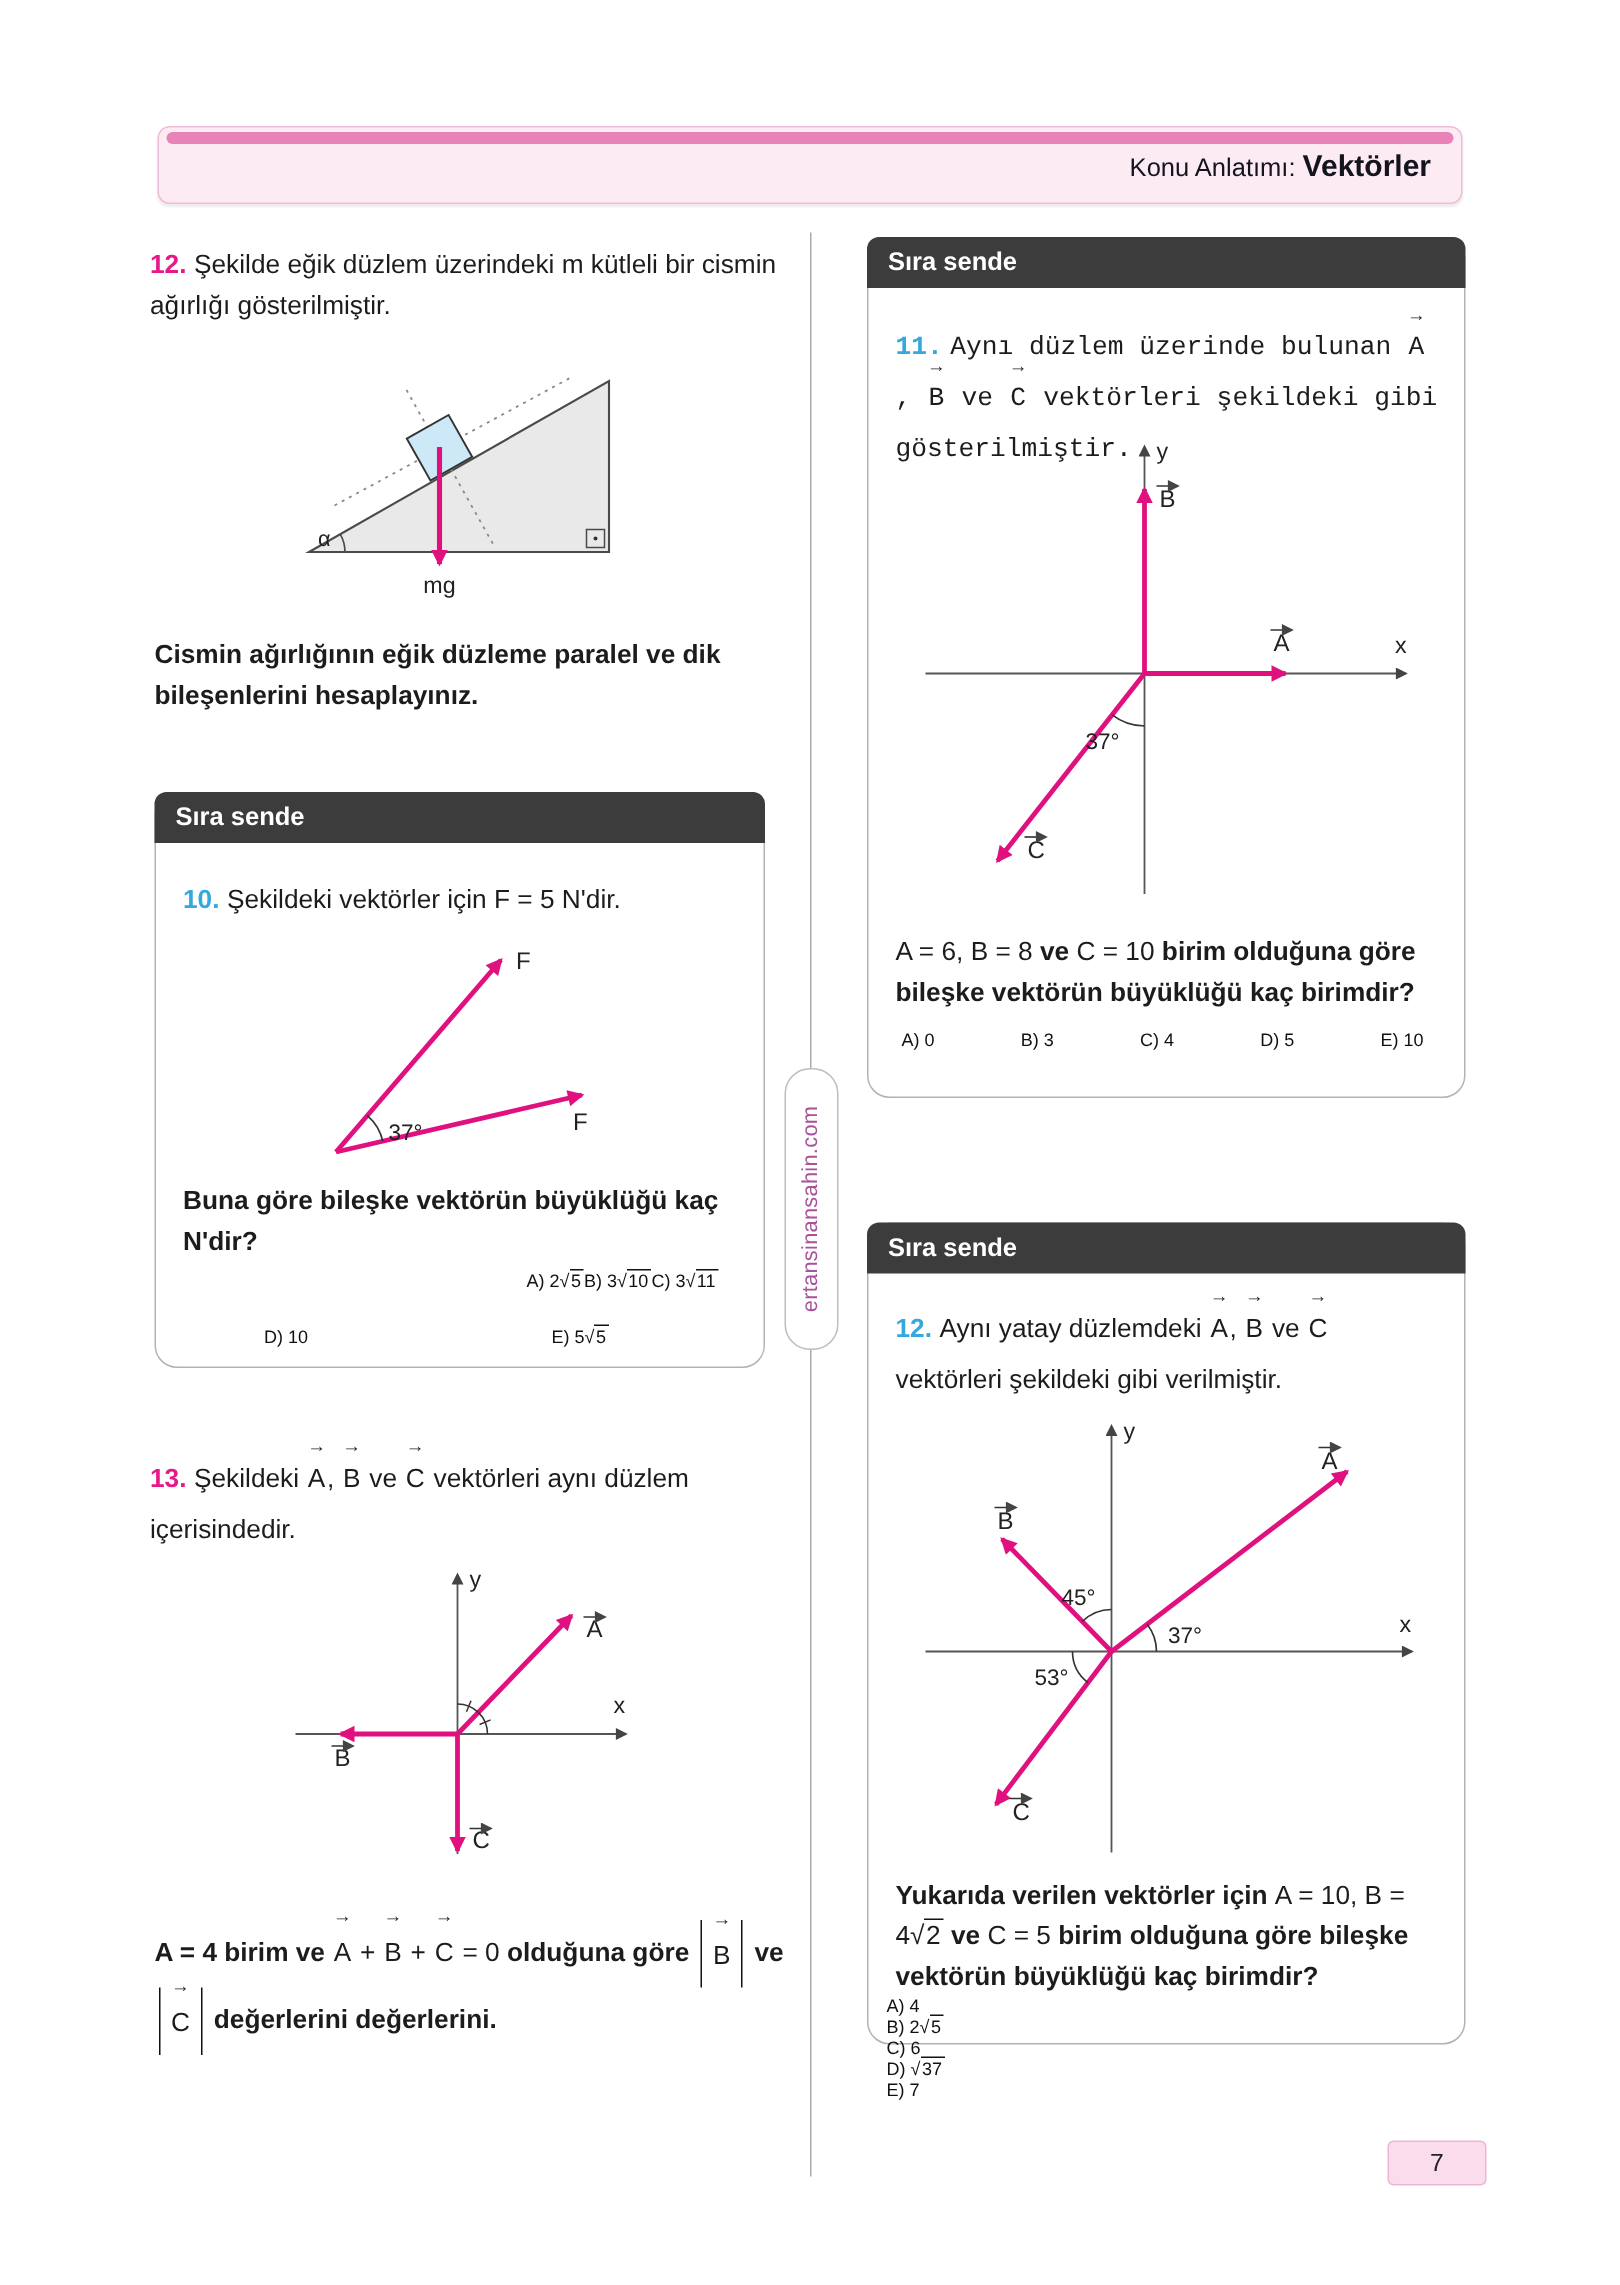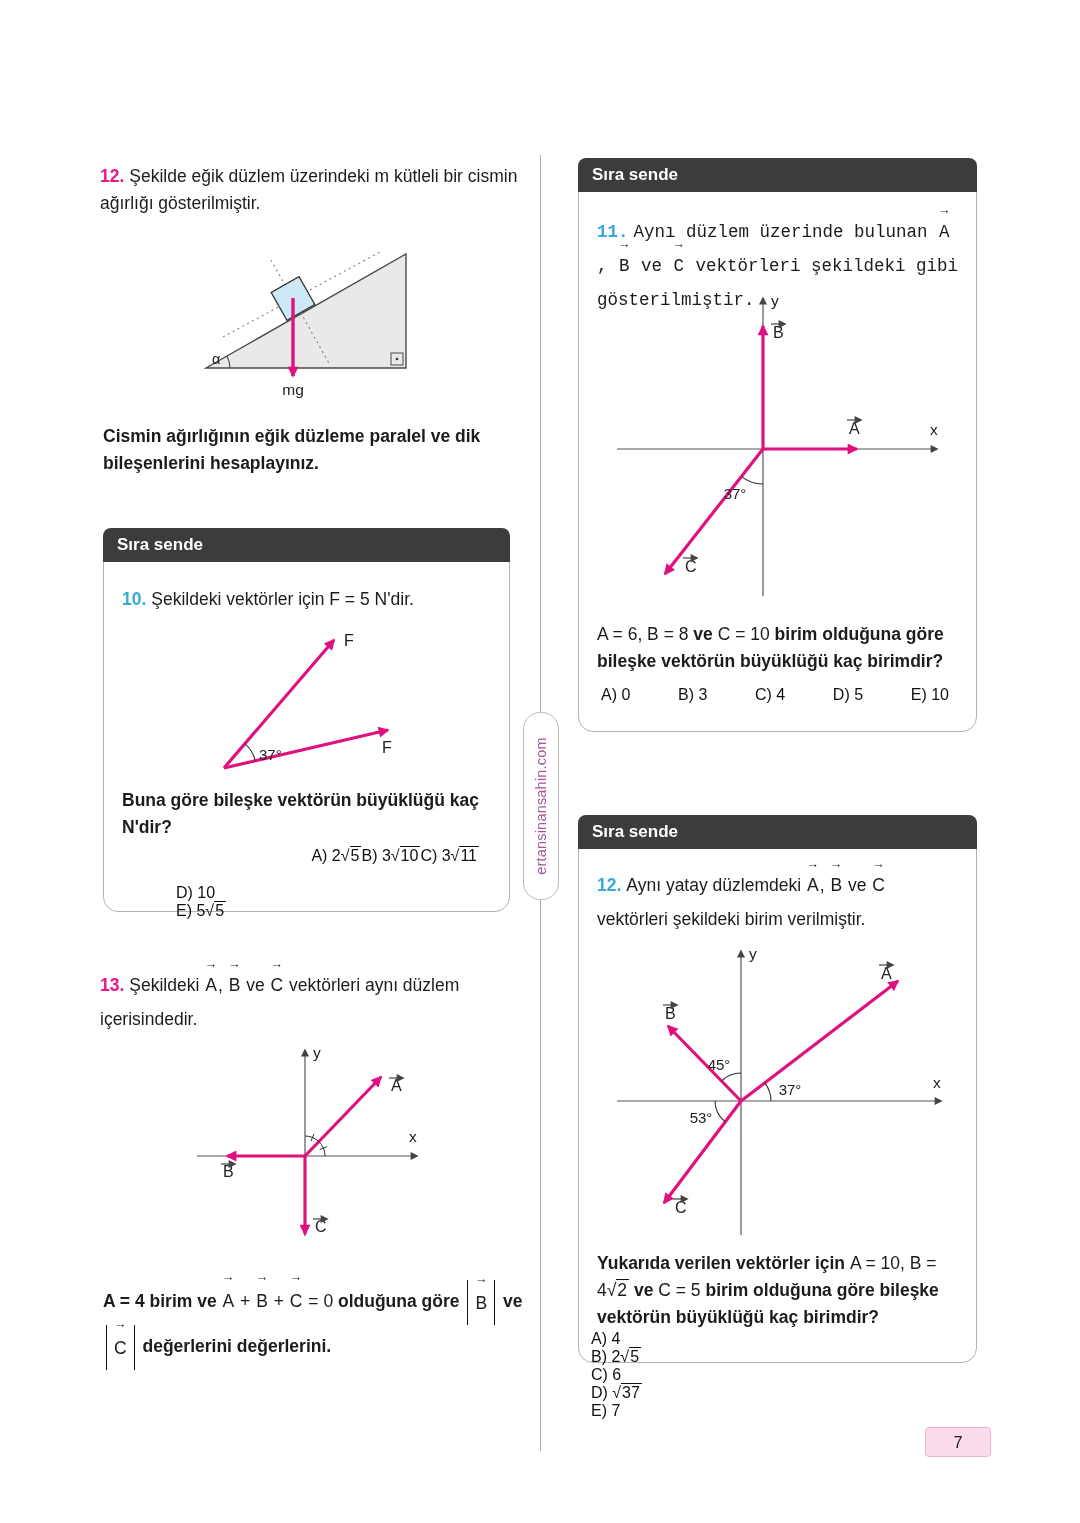--- a/index.html
+++ b/index.html
@@ -35,41 +35,48 @@
 
   
   .box{position:absolute;border:1.5px solid #b3b3b3;border-radius:15px;background:#fff;}
   .box10{left:103px;top:528px;width:405px;height:382px;}
   .box11{left:578px;top:158px;width:397px;height:572px;}
   .box12{left:578px;top:815px;width:397px;height:546px;}
   .boxhead{position:absolute;left:-1px;top:-1px;right:-1px;background:#3d3c3c;color:#fff;
            font-weight:bold;font-size:17px;padding:7px 14px;border-radius:8px 8px 0 0;}
 
   
-  .optrow{position:absolute;display:flex;justify-content:space-between;font-size:16px;color:#111;}
+  .optrow{position:absolute;display:flex;justify-content:space-between;font-size:12px;color:#111;}
 
   
   .divider{position:absolute;left:540px;top:155px;width:1px;height:1296px;background:#a9a9a9;}
   .pill{position:absolute;left:523px;top:712px;width:34px;height:186px;background:#fff;
         border:1px solid #bdbdbd;border-radius:17px;display:flex;align-items:center;justify-content:center;}
   .pill-text{transform:rotate(-90deg);white-space:nowrap;font-size:14.5px;color:#a8529c;letter-spacing:.2px;}
 
   
   .pagenum{position:absolute;left:925px;top:1427px;width:64px;height:28px;background:#fbdcec;
            border:1px solid #ecb5d4;border-radius:4px;display:flex;align-items:center;justify-content:center;
            font-size:16.5px;color:#222;}
 
   svg{display:block;}
   svg text{fill:#222;}
 </style>
 </head>
 <body>
 
 <div class="page">
 
+  <div class="topbar">
+    <div class="topbar-accent"></div>
+    <div class="topbar-text">
+      <span>Konu Anlatımı:</span>
+      <b>Vektörler</b>
+    </div>
+  </div>
 
   <div class="abspos t" style="left:100px;top:163px;width:432px;">
     <span class="qnum-pink">12.</span><span>Şekilde eğik düzlem üzerindeki m kütleli bir cismin ağırlığı gösterilmiştir.</span>
   </div>
 
   <svg class="abspos" style="left:178px;top:226px;" width="250" height="180" viewBox="0 0 250 180">
     <defs>
       <marker id="am1" viewBox="0 0 10 10" refX="8.5" refY="5" markerWidth="13" markerHeight="11" orient="auto" markerUnits="userSpaceOnUse">
           <path d="M0,0 L10,5 L0,10 Z" fill="#e0117f"></path>
         </marker>
@@ -109,21 +116,21 @@
       <text x="246" y="140" font-size="16">F</text>
     </svg>
     <div class="abspos t bold" style="left:18px;top:258px;width:375px;">
       <span>Buna göre bileşke vektörün büyüklüğü kaç N'dir?</span>
     </div>
     <div class="optrow" style="left:27px;top:318px;width:348px;justify-content:flex-end;">
       <span><span>A) 2</span><span class="sqrt"><span class="rad">5</span></span></span>
       <span><span>B) 3</span><span class="sqrt"><span class="rad">10</span></span></span>
       <span><span>C) 3</span><span class="sqrt"><span class="rad">11</span></span></span>
     </div>
-    <div class="optrow" style="left:72px;top:355px;width:230px;flex-direction:column;">
+    <div class="optrow" style="left:72px;top:355px;width:230px;">
       <span><span>D) 10</span></span>
       <span><span>E) 5</span><span class="sqrt"><span class="rad">5</span></span></span>
     </div>
   </div>
 
   <div class="abspos t vline" style="left:100px;top:968px;width:436px;">
     <span class="qnum-pink">13.</span><span>Şekildeki </span><span class="vec">A</span><span>, </span><span class="vec">B</span><span> ve </span><span class="vec">C</span><span> vektörleri aynı düzlem içerisindedir.</span>
   </div>
 
   <svg class="abspos" style="left:185px;top:1038px;" width="245" height="208" viewBox="0 0 245 208">
@@ -201,21 +208,21 @@
       <span>B) 3</span>
       <span>C) 4</span>
       <span>D) 5</span>
       <span>E) 10</span>
     </div>
   </div>
 
   <div class="box box12">
     <div class="boxhead">Sıra sende</div>
     <div class="abspos t vline" style="left:18px;top:52px;width:364px;">
-      <span class="qnum-blue">12.</span><span>Aynı yatay düzlemdeki </span><span class="vec">A</span><span>, </span><span class="vec">B</span><span> ve </span><span class="vec">C</span><span> vektörleri şekildeki birim verilmiştir.</span>
+      <span class="qnum-blue">12.</span><span>Aynı yatay düzlemdeki </span><span class="vec">A</span><span>, </span><span class="vec">B</span><span> ve </span><span class="vec">C</span><span> vektörleri şekildeki gibi verilmiştir.</span>
     </div>
     <svg class="abspos" style="left:22px;top:123px;" width="350" height="300" viewBox="0 0 350 300">
       <defs>
         <marker id="am5" viewBox="0 0 10 10" refX="8.5" refY="5" markerWidth="13" markerHeight="11" orient="auto" markerUnits="userSpaceOnUse">
             <path d="M0,0 L10,5 L0,10 Z" fill="#e0117f"></path>
           </marker>
         <marker id="ad5" viewBox="0 0 10 10" refX="8" refY="5" markerWidth="9" markerHeight="8" orient="auto" markerUnits="userSpaceOnUse">
             <path d="M0,0 L10,5 L0,10 Z" fill="#444"></path>
           </marker>
       </defs>

